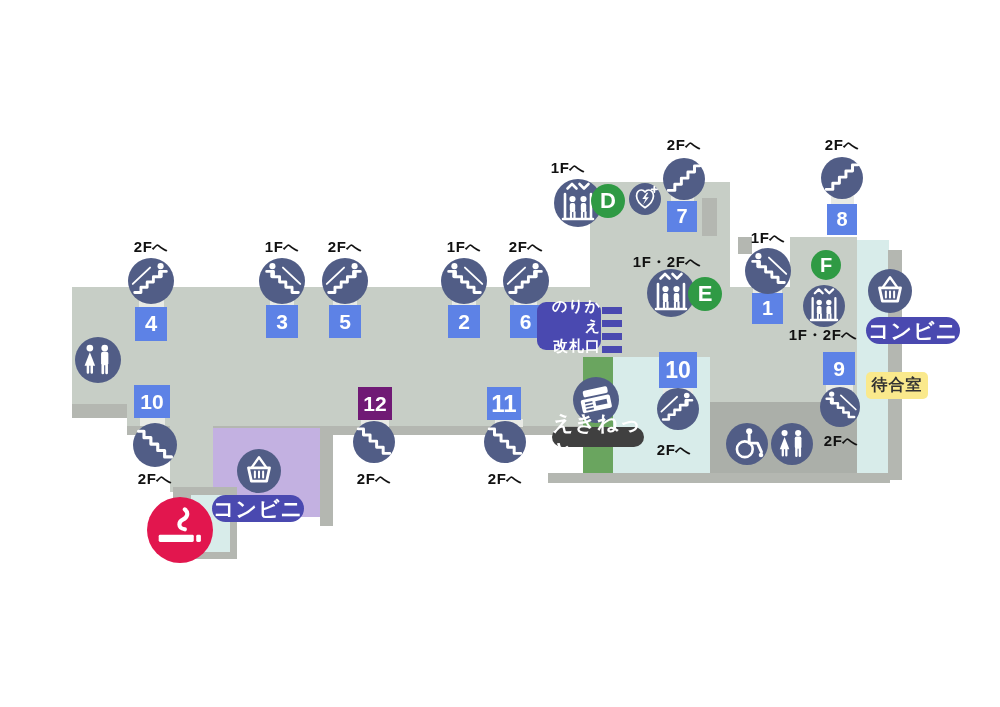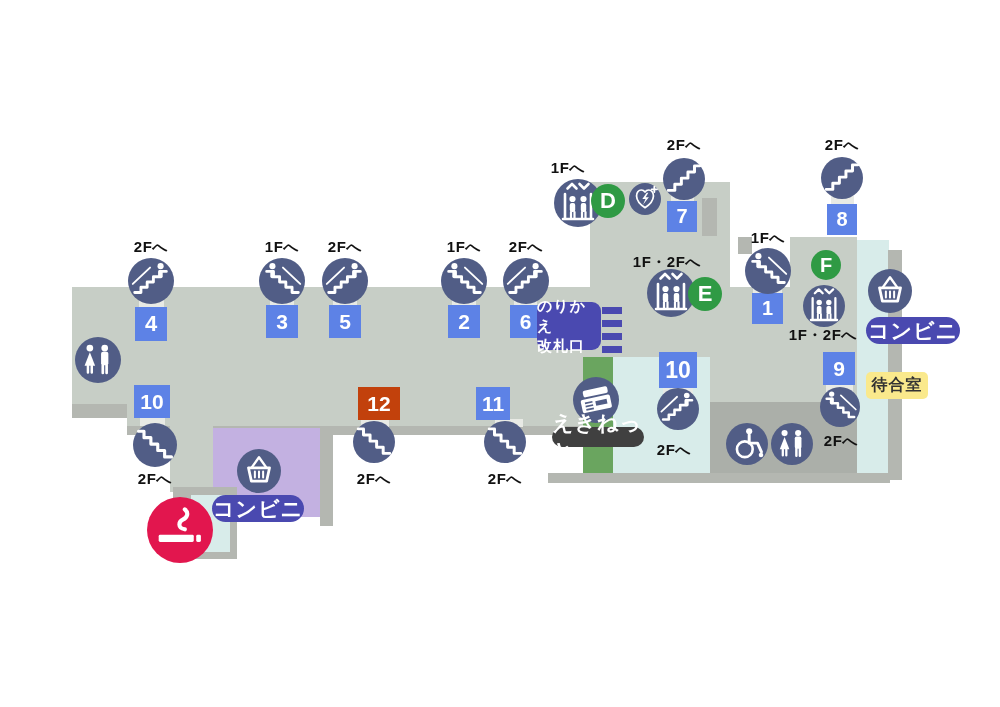--- a/index.html
+++ b/index.html
@@ -7,21 +7,21 @@
   .shape{position:absolute;}
   .sq{position:absolute;display:flex;align-items:center;justify-content:center;
       color:#fff;font-weight:bold;}
   .circ{position:absolute;border-radius:50%;}
   .circ svg{display:block;width:100%;height:100%;}
   .circ.letter{display:flex;align-items:center;justify-content:center;color:#fff;font-weight:bold;}
   .lbl{position:absolute;transform:translateX(-50%);font-size:15px;font-weight:bold;
        color:#111;white-space:nowrap;letter-spacing:.5px;}
   .pill{position:absolute;display:flex;align-items:center;justify-content:center;
         font-weight:bold;color:#fff;border-radius:999px;font-size:21px;letter-spacing:1px;}
-  .pill.gate{border-radius:9px;font-size:15px;line-height:1.35;white-space:pre-line;text-align:left;}
+  .pill.gate{border-radius:9px;font-size:15px;line-height:1.35;white-space:pre-line;text-align:right;}
   .pill.yellow{color:#333;border-radius:5px;font-size:16px;}
   #title{position:absolute;left:64px;top:46px;font-size:30px;font-weight:bold;color:#111;letter-spacing:1px;}
   #footnote{position:absolute;left:72px;top:642px;font-size:15px;font-weight:bold;color:#222;}
   .st{stroke:#fff;fill:none;stroke-linecap:round;stroke-linejoin:round;}
 </style>
 </head>
 <body>
 
 <div id="canvas">
   <div id="layers">
@@ -66,22 +66,22 @@
       <div class="sq" style="left: 752px; top: 293px; width: 31px; height: 31px; background: rgb(93, 130, 230); font-size: 20px;">1</div>
       <div class="sq" style="left: 448px; top: 305px; width: 32px; height: 33px; background: rgb(93, 130, 230); font-size: 21px;">2</div>
       <div class="sq" style="left: 266px; top: 305px; width: 32px; height: 33px; background: rgb(93, 130, 230); font-size: 21px;">3</div>
       <div class="sq" style="left: 135px; top: 307px; width: 32px; height: 34px; background: rgb(93, 130, 230); font-size: 22px;">4</div>
       <div class="sq" style="left: 329px; top: 305px; width: 32px; height: 33px; background: rgb(93, 130, 230); font-size: 21px;">5</div>
       <div class="sq" style="left: 510px; top: 305px; width: 31px; height: 33px; background: rgb(93, 130, 230); font-size: 21px;">6</div>
       <div class="sq" style="left: 667px; top: 201px; width: 30px; height: 31px; background: rgb(93, 130, 230); font-size: 20px;">7</div>
       <div class="sq" style="left: 827px; top: 204px; width: 30px; height: 31px; background: rgb(93, 130, 230); font-size: 20px;">8</div>
       <div class="sq" style="left: 823px; top: 352px; width: 32px; height: 33px; background: rgb(93, 130, 230); font-size: 21px;">9</div>
       <div class="sq" style="left: 659px; top: 352px; width: 38px; height: 36px; background: rgb(93, 130, 230); font-size: 23px;">10</div>
-      <div class="sq" style="left: 476px; top: 387px; width: 34px; height: 33px; background: rgb(93, 130, 230); font-size: 21px;">11</div>
-      <div class="sq" style="left: 358px; top: 387px; width: 42px; height: 33px; background: #c2410c; font-size: 21px;">12</div>
+      <div class="sq" style="left: 487px; top: 387px; width: 34px; height: 33px; background: rgb(93, 130, 230); font-size: 24px;">11</div>
+      <div class="sq" style="left: 358px; top: 387px; width: 34px; height: 33px; background: #701a75; font-size: 21px;">12</div>
       <div class="sq" style="left: 134px; top: 385px; width: 36px; height: 33px; background: rgb(93, 130, 230); font-size: 21px;">10</div>
       <div class="circ" style="left: 128px; top: 258px; width: 46px; height: 46px; background: rgb(81, 93, 134);">
         <svg viewBox="0 0 48 48" xmlns="http://www.w3.org/2000/svg">
           <path class="st" stroke-width="3" d="M7 36 h6.5 v-5.5 h6.5 v-5.5 h6.5 v-5.5 h6.5 v-5.5 h7"></path>
           <path class="st" stroke-width="2" d="M5 27 L23 10"></path>
           <circle cx="34" cy="8.5" r="3.2" fill="#fff"></circle>
           <rect x="31.8" y="12.5" width="4.4" height="8.5" rx="2" fill="#fff"></rect>
         </svg>
       </div>
       <div class="circ" style="left: 259px; top: 258px; width: 46px; height: 46px; background: rgb(81, 93, 134);">

